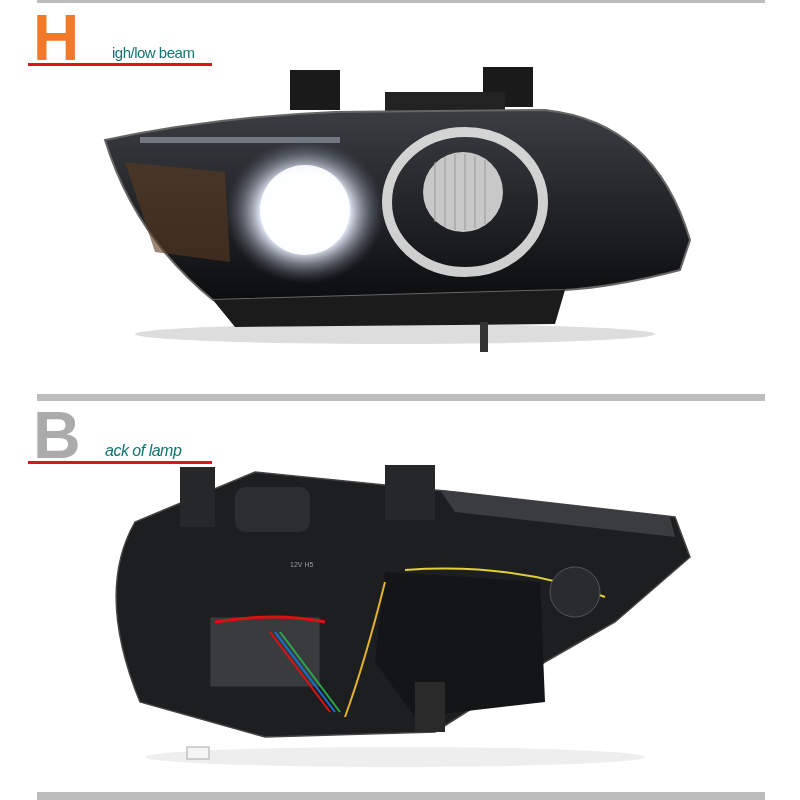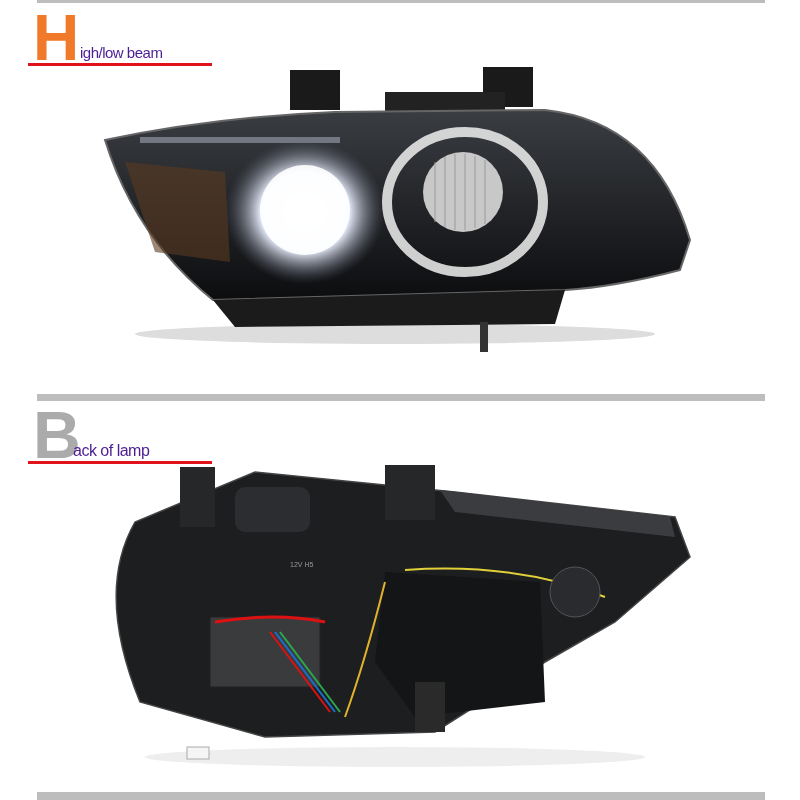--- a/index.html
+++ b/index.html
@@ -1,20 +1,20 @@
 <!DOCTYPE html>
 <html><head>
 <meta charset="utf-8">
 <style>
   html,body{margin:0;padding:0;background:#fff;}
   body{width:800px;height:800px;position:relative;overflow:hidden;font-family:"Liberation Sans",sans-serif;}
   .bar{position:absolute;left:37px;width:728px;background:#bdbdbd;}
   .heading{position:absolute;left:28px;}
   .big{position:absolute;left:5px;font-weight:bold;font-size:62px;line-height:1;}
-  .small{position:absolute;font-size:15px;color:#4c1d95;letter-spacing:-0.5px;white-space:nowrap;}
+  .small{position:absolute;font-size:15px;color:#0f766e;letter-spacing:-0.5px;white-space:nowrap;margin-left:32px;}
   .rule{position:absolute;left:0;width:184px;height:3px;background:#e0121b;}
   .photo{position:absolute;}
 </style>
 </head>
 <body>
 
 <div class="bar" style="top:0;height:3px;"></div>
 
 <div class="heading" style="top:6px;width:190px;height:62px;">
   <span class="big" style="color:#f07a2a;top:0;font-size:64px;">H</span>
@@ -54,21 +54,21 @@
       <line x1="370" y1="92" x2="370" y2="168"></line>
       <line x1="380" y1="94" x2="380" y2="166"></line>
       <line x1="390" y1="98" x2="390" y2="162"></line>
   </g>
 </svg>
 
 <div class="bar" style="top:394px;height:7px;"></div>
 
 <div class="heading" style="top:402px;width:190px;height:64px;">
   <span class="big" style="color:#ababab;top:0;font-size:66px;">B</span>
-  <span class="small" style="left:45px;top:40px;font-size:16px;">ack of lamp</span>
+  <span class="small" style="left:45px;top:40px;font-size:16px;font-style:italic;">ack of lamp</span>
   <div class="rule" style="top:59px;"></div>
 </div>
 
 <svg class="photo" style="left:95px;top:462px;" width="605" height="310" viewBox="0 0 605 310">
   <ellipse cx="300" cy="295" rx="250" ry="10" fill="#eee"></ellipse>
   <path d="M40 60 Q0 130 45 240 L170 275 L340 270 L450 200 L520 160 L595 95 L580 55 L360 30 L160 10 Z" fill="#1d1e20" stroke="#444" stroke-width="1.5"></path>
   <path d="M345 28 L575 55 L580 75 L360 50 Z" fill="#3a3c40"></path>
   <rect x="85" y="5" width="35" height="60" fill="#262729"></rect>
   <rect x="290" y="3" width="50" height="55" fill="#262729"></rect>
   <rect x="140" y="25" width="75" height="45" rx="10" fill="#2c2d30"></rect>

